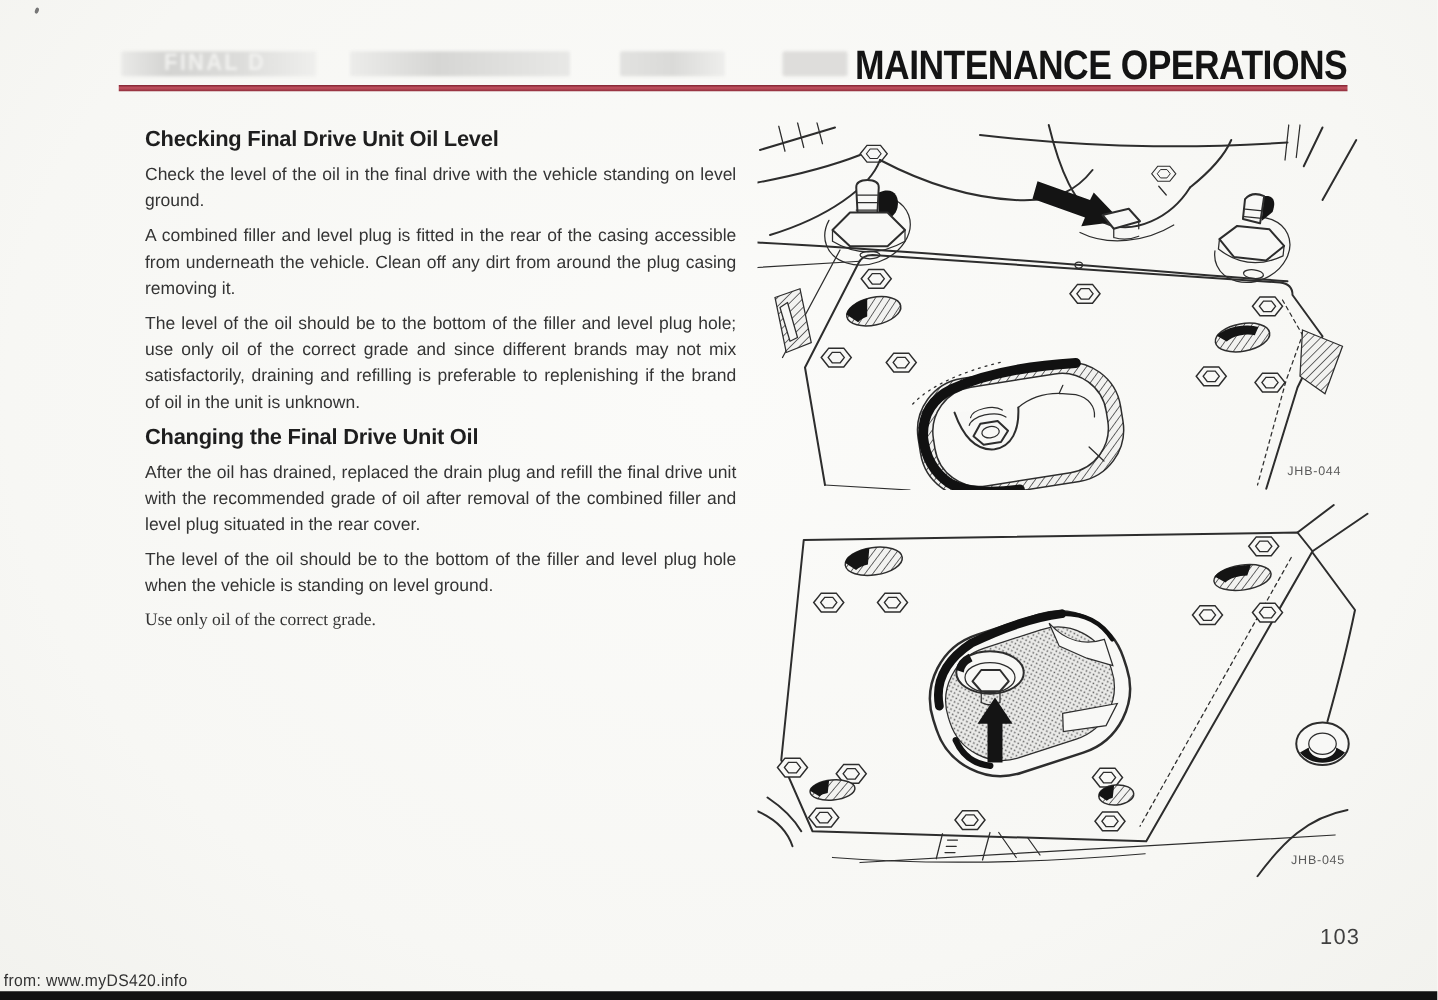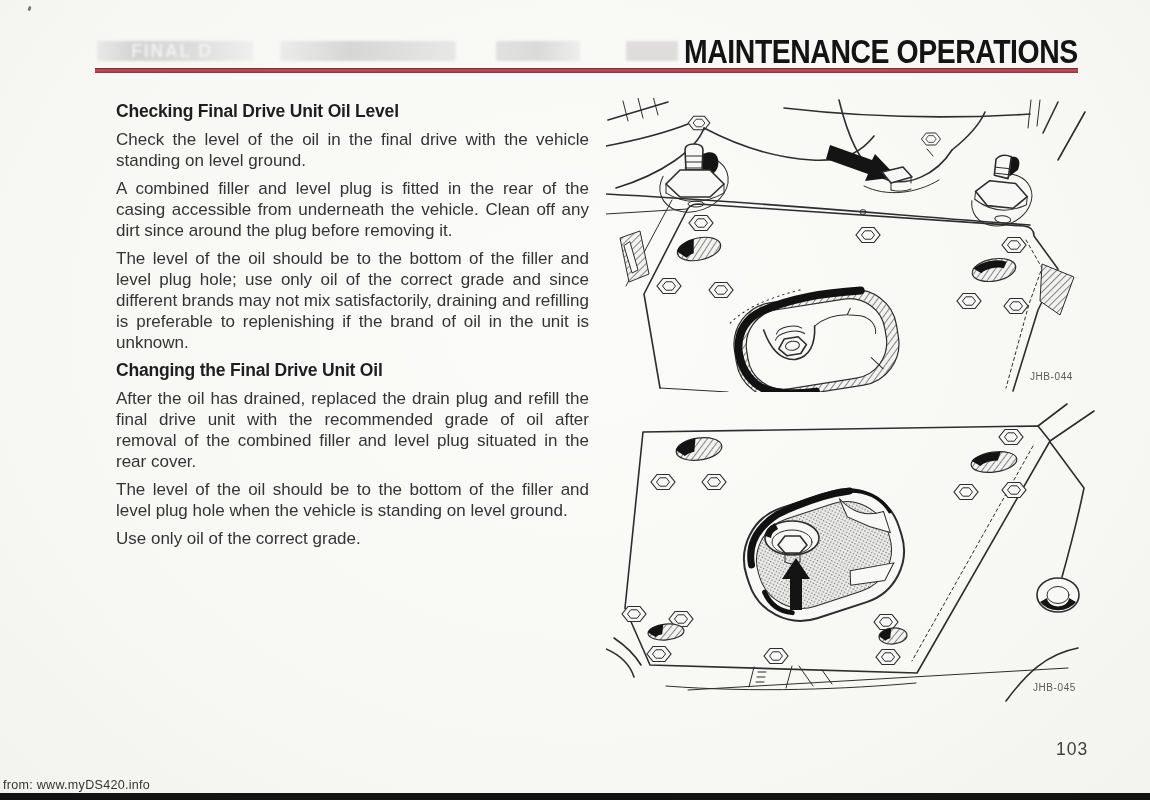--- a/index.html
+++ b/index.html
@@ -33,24 +33,24 @@
     background:linear-gradient(180deg,#7e2230,#c25260 45%,#8f2d3a);
   }
 
   
   .column{position:absolute;left:116px;top:101px;width:473px;color:#343434;}
   .column h3{
     font-size:17.5px;font-weight:bold;color:#1e1e1e;margin:0 0 7px 0;letter-spacing:-0.2px;
   }
   .column h3.second{margin-top:4px;}
   .column p{
-    font-size:17px;line-height:21px;margin:0 0 7px 0;
+    font-size:14px;line-height:21px;margin:0 0 7px 0;
     text-align:justify;text-justify:inter-word;
   }
-  .column p.lastline{text-align:left;}
+  .column p.lastline{text-align:left;font-family:Liberation Serif, serif;}
 
   
   .fig{position:absolute;}
   .fig1{left:606px;top:98px;width:492px;height:294px;}
   .fig2{left:606px;top:402px;width:492px;height:300px;}
   .ln{stroke:#2d2d2d;fill:none;stroke-width:1.6;stroke-linecap:round;stroke-linejoin:round;}
   .lt{stroke:#2d2d2d;fill:none;stroke-width:1;stroke-linecap:round;stroke-linejoin:round;}
   .blk{fill:#141414;stroke:none;}
   .paper{fill:#f8f8f6;}
   .figlabel{font-family:"Liberation Sans",sans-serif;font-size:10px;fill:#5a5a5a;letter-spacing:.6px;}
@@ -71,21 +71,21 @@
 
   <div class="ghost-row">
     <span class="smudge s1"><span class="ghost-word">FINAL D</span></span><span class="smudge s2"></span><span class="smudge s3"></span><span class="smudge s4"></span>
   </div>
   <div class="hdr-title">MAINTENANCE OPERATIONS</div>
   <div class="rule-red"></div>
 
   <div class="column">
     <h3>Checking Final Drive Unit Oil Level</h3>
     <p>Check the level of the oil in the final drive with the vehicle standing on level ground.</p>
-    <p>A combined filler and level plug is fitted in the rear of the casing accessible from underneath the vehicle. Clean off any dirt since around the plug before removing it.</p>
+    <p>A combined filler and level plug is fitted in the rear of the casing accessible from underneath the vehicle. Clean off any dirt from around the plug casing removing it.</p>
     <p>The level of the oil should be to the bottom of the filler and level plug hole; use only oil of the correct grade and since different brands may not mix satisfactorily, draining and refilling is preferable to replenishing if the brand of oil in the unit is unknown.</p>
     <h3 class="second">Changing the Final Drive Unit Oil</h3>
     <p>After the oil has drained, replaced the drain plug and refill the final drive unit with the recommended grade of oil after removal of the combined filler and level plug situated in the rear cover.</p>
     <p>The level of the oil should be to the bottom of the filler and level plug hole when the vehicle is standing on level ground.</p>
     <p class="lastline">Use only oil of the correct grade.</p>
   </div>
 
   <svg class="fig fig1" viewBox="0 0 492 294">
     <defs>
       <pattern id="hatchA" width="5" height="5" patternUnits="userSpaceOnUse" patternTransform="rotate(45)">

